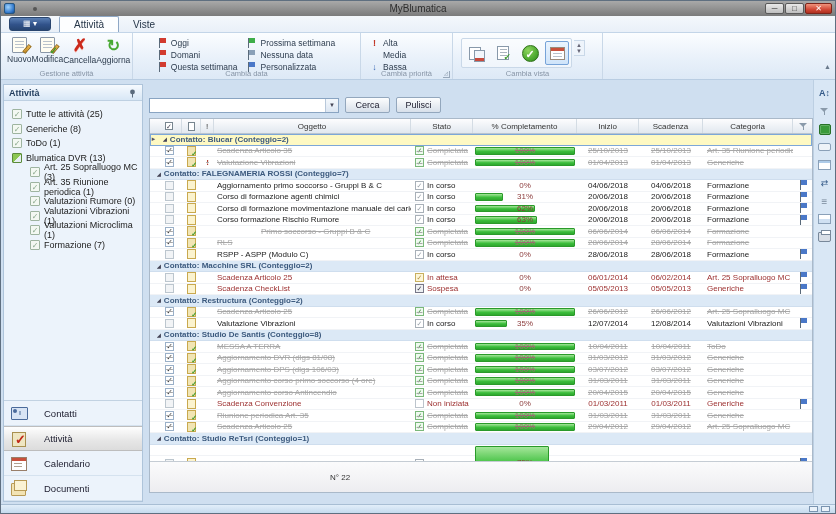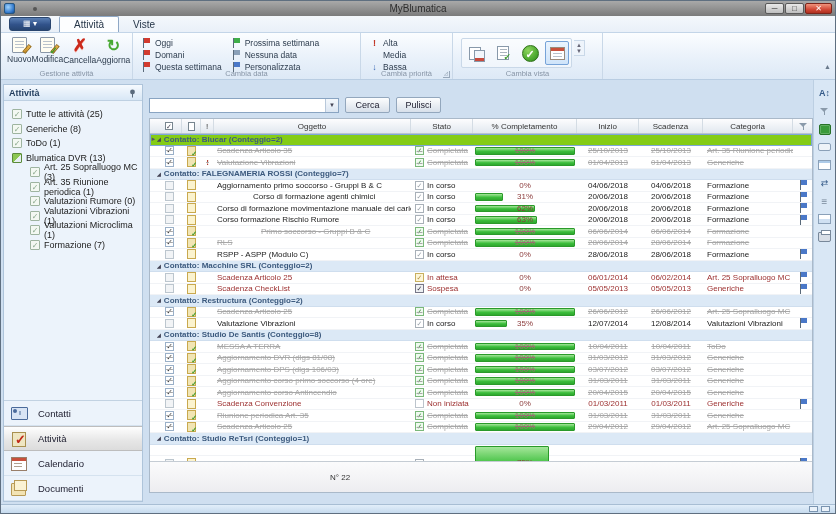--- a/index.html
+++ b/index.html
@@ -81,21 +81,21 @@
   .side-caption .cap{font-size:9px;font-weight:bold;color:#1f3b5c;}
   .pin{margin-left:auto;}
   .tree{padding:6px 0 0 4px;flex:none;}
   .tree-item{display:flex;align-items:center;gap:4px;height:14.5px;font-size:9px;color:#222;padding-left:4px;}
   .tree-item.lvl1{padding-left:22px;}
   .tree-icon{width:10px;height:10px;flex:none;border:1px solid #9eb4a0;background:#f3f8f2;border-radius:1px;
     font-size:8px;line-height:9px;text-align:center;color:#8aa88c;}
   .tree-icon.app{background:linear-gradient(135deg,#8cc653 55%,#e6eef0 55%);border-color:#5a8a3a;color:transparent;}
   .side-fill{flex:1;}
   .side-nav{flex:none;border-top:1px solid #c2d2e2;}
-  .nav-item{display:flex;align-items:center;gap:10px;height:25px;padding-left:6px;font-size:9.5px;color:#223;
+  .nav-item{display:flex;align-items:center;gap:16px;height:25px;padding-left:6px;font-size:9.5px;color:#223;
     border-bottom:1px solid #d5e2ef;}
   .nav-item.selected{background:linear-gradient(#fefefe,#e6e6e6 60%,#dcdcdc);border-top:1px solid #bdbdbd;border-bottom:1px solid #bdbdbd;}
   .nav-ico{width:18px;height:16px;flex:none;position:relative;}
   .ni-contatti:before{content:"";position:absolute;left:1px;top:2px;width:15px;height:11px;background:#d8e4f4;border:1px solid #4a6a9a;border-radius:1px;}
   .ni-contatti:after{content:"";position:absolute;left:3px;top:4px;width:4px;height:4px;border-radius:50%;background:#4a6a9a;box-shadow:5px 1px 0 -1px #7a94b8,5px 3px 0 -1px #7a94b8;}
   .ni-attivita:before{content:"";position:absolute;left:2px;top:1px;width:12px;height:13px;background:#efe6c2;border:1px solid #a89050;}
   .ni-attivita:after{content:"✓";position:absolute;left:5px;top:1px;font-size:13px;font-weight:bold;color:#c02818;}
   .ni-calendario:before{content:"";position:absolute;left:1px;top:2px;width:14px;height:12px;background:#fff;border:1px solid #997f6a;box-shadow:inset 0 3px 0 #c8503c;}
   .ni-calendario:after{content:"";position:absolute;left:4px;top:8px;width:8px;height:1px;background:#b0a090;box-shadow:0 3px 0 #b0a090;}
   .ni-documenti:before{content:"";position:absolute;left:1px;top:3px;width:13px;height:11px;background:#f2e3b4;border:1px solid #b89a55;border-radius:1px;}
@@ -116,21 +116,21 @@
     background:linear-gradient(#fdfdfe,#ecf0f5 60%,#e2e8ef);border-bottom:1px solid #b9c4d0;}
   .hcell{font-size:8px;color:#333;display:flex;align-items:center;justify-content:center;border-right:1px solid #d4dce4;overflow:hidden;}
   .hcell.nob{border-right:none;}
   .hdr-cb{width:8px;height:8px;border:1px solid #77858f;background:#fff;font-size:7px;line-height:7px;text-align:center;color:#445;}
   .hdr-doc{width:7px;height:9px;border:1px solid #77858f;background:#fff;}
   .funnel{position:relative;width:9px;height:9px;}
   .funnel:before{content:"";position:absolute;left:0;top:1px;border-left:4.5px solid transparent;border-right:4.5px solid transparent;border-top:4px solid #8a9aaa;}
   .funnel:after{content:"";position:absolute;left:4px;top:4px;width:1px;height:4px;background:#8a9aaa;}
   .gbody{flex:1;overflow:hidden;}
   .grow{display:grid;grid-template-columns:7px 657px;height:11.5px;background:#dcE9f6;background:#dce9f6;border-bottom:1px solid #cfdeee;}
-  .grow.selected{background:#84cc16;outline:1px solid #7da7d8;outline-offset:-1px;}
+  .grow.selected{background:#fef9c3;outline:1px solid #7da7d8;outline-offset:-1px;gap:6px;}
   .gcell{display:flex;align-items:center;gap:3px;font-size:8px;font-weight:bold;color:#3c5a7e;overflow:hidden;}
   .tri{font-size:5px;color:#445;transform:translateY(-0.5px);}
   .ind{font-size:7px;color:#556;display:flex;align-items:center;justify-content:center;}
   .trow{display:grid;grid-template-columns:7px 25px 19px 13px 197px 62px 104px 62px 64px 90px 21px;height:11.5px;border-bottom:1px solid #f1f3f6;background:#fff;}
   .c{display:flex;align-items:center;overflow:hidden;white-space:nowrap;font-size:8px;color:#222;}
   .cc{justify-content:center;}
   .cb{width:9px;height:9px;margin:0 auto;border:1px solid #9ab0c8;background:#fff;font-size:8px;line-height:8px;text-align:center;color:#333;}
   .cb.off{border-color:#bcc6ce;background:#f2f4f6;}
   .docico{position:relative;width:9px;height:10px;margin:0 auto;background:#fbf3cf;border:1px solid #c9a94e;}
   .docico.done{background:#f1e5b4;}
@@ -209,21 +209,21 @@
         <span class="glyph-x">✗</span>
         <span class="lbl">Cancella</span>
       </div>
       <div class="bigbtn">
         <span class="glyph-refresh">↻</span>
         <span class="lbl">Aggiorna</span>
       </div>
       <div class="rgroup-label">Gestione attività</div>
     </div>
 
-    <div class="rgroup" style="width:228px;">
+    <div class="rgroup" style="width:228px;justify-content:center;">
       <div class="smallitems">
         <div class="sicol">
           <div class="sitem">
               <span class="mini-flag red"></span>
               <span>Oggi</span>
             </div>
           <div class="sitem">
               <span class="mini-flag red"></span>
               <span>Domani</span>
             </div>
@@ -489,21 +489,21 @@
             </div>
             <div class="trow st-prog">
               <div class="c"></div>
               <div class="c cc">
                 <span class="cb off"></span>
               </div>
               <div class="c cc">
                 <span class="docico"></span>
               </div>
               <div class="c cc"></div>
-              <div class="c" style="padding-left: 3px; margin-left: 36px;">Corso di formazione agenti chimici</div>
+              <div class="c" style="padding-left: 3px;">Corso di formazione agenti chimici</div>
               <div class="c">
                 <span class="stico">✓</span>
                 <span>In corso</span>
               </div>
               <div class="c pctcell">
                 <div class="pbar" style="width: calc(31% - 4px);"></div>
                 <div class="plabel">31%</div>
               </div>
               <div class="c cc">20/06/2018</div>
               <div class="c cc">20/06/2018</div>

